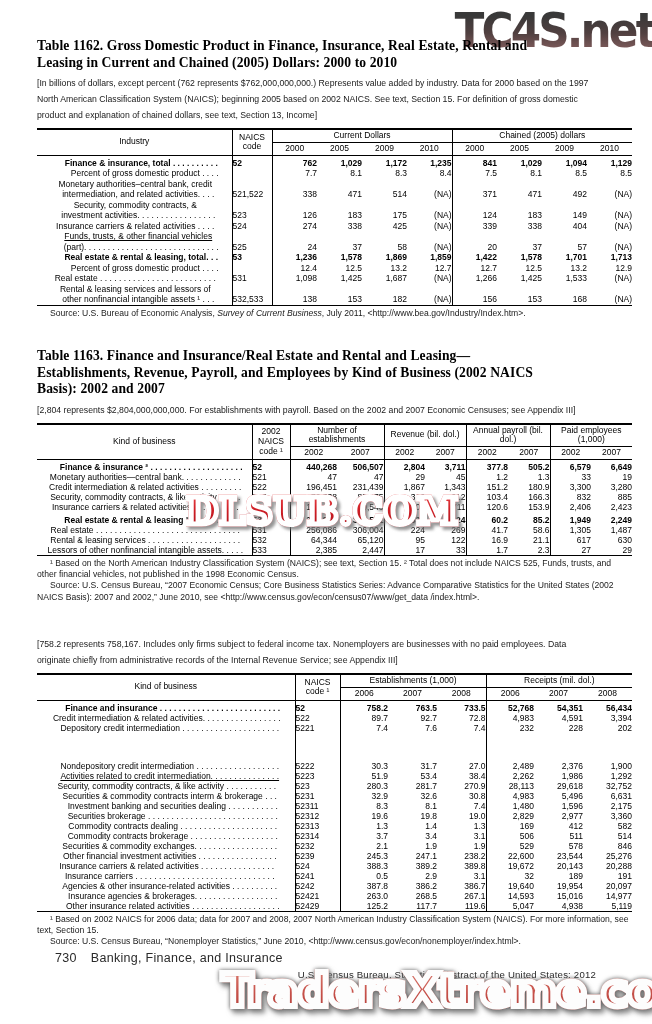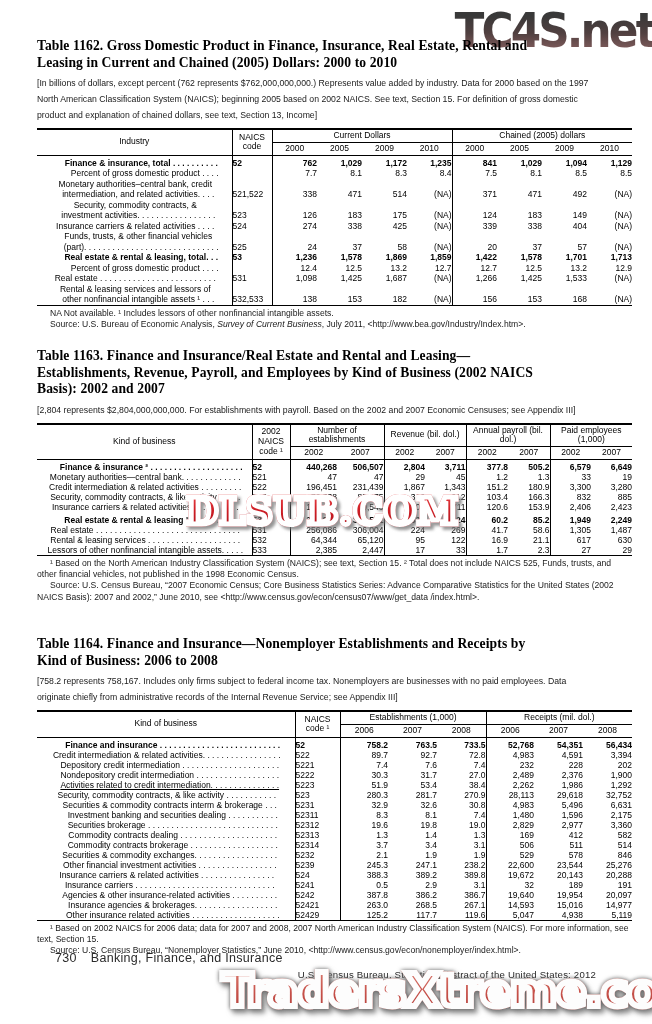--- a/index.html
+++ b/index.html
@@ -202,21 +202,21 @@
               <td class="num">338</td>
               <td class="num">425</td>
               <td class="num">(NA)</td>
               <td class="num sep">339</td>
               <td class="num">338</td>
               <td class="num">404</td>
               <td class="num">(NA)</td>
             </tr>
             <tr>
               <td class="stub">
-                <div class="lbl" style="padding-left: 8px;">Funds, trusts, &amp; other financial vehicles</div>
+                <div class="lbl" style="padding-left: 8px; text-decoration: underline;">Funds, trusts, &amp; other financial vehicles</div>
                 <div class="lbl" style="padding-left: 14px;">(part). . . . . . . . . . . . . . . . . . . . . . . . . . . . .</div>
               </td>
               <td class="sep code">525</td>
               <td class="num sep">24</td>
               <td class="num">37</td>
               <td class="num">58</td>
               <td class="num">(NA)</td>
               <td class="num sep">20</td>
               <td class="num">37</td>
               <td class="num">57</td>
@@ -276,21 +276,20 @@
               <td class="num">(NA)</td>
               <td class="num sep">156</td>
               <td class="num">153</td>
               <td class="num">168</td>
               <td class="num">(NA)</td>
             </tr>
           </tbody>
         </table>
       </div>
     <div class="fns">
-        <div class="fn"><span>NA Not available. ¹ Includes lessors of other nonfinancial intangible assets.</span></div>
         <div class="fn"><span>Source: U.S. Bureau of Economic Analysis, </span><span class="it">Survey of Current Business</span><span>, July 2011, &lt;http://www.bea.gov/Industry/Index.htm&gt;.</span></div>
       </div>
   </section>
 
   <section class="tbl-sec" style="top:348px">
     <h2 class="tbl-title">Table 1163. Finance and Insurance/Real Estate and Rental and Leasing—Establishments, Revenue, Payroll, and Employees by Kind of Business (2002 NAICS Basis): 2002 and 2007</h2>
     <p class="tbl-note">[2,804 represents $2,804,000,000,000. For establishments with payroll. Based on the 2002 and 2007 Economic Censuses; see Appendix III]</p>
     <div class="tbl-host">
         <table class="data" style="--lh: 10px; width: 595px;">
           <colgroup>
@@ -459,21 +458,20 @@
           </tbody>
         </table>
       </div>
     <div class="fns">
         <div class="fn"><span>¹ Based on the North American Industry Classification System (NAICS); see text, Section 15. ² Total does not include NAICS 525, Funds, trusts, and other financial vehicles, not published in the 1998 Economic Census.</span></div>
         <div class="fn"><span>Source: U.S. Census Bureau, “2007 Economic Census; Core Business Statistics Series: Advance Comparative Statistics for the United States (2002 NAICS Basis): 2007 and 2002,” June 2010, see &lt;http://www.census.gov/econ/census07/www/get_data /index.html&gt;.</span></div>
       </div>
   </section>
 
   <section class="tbl-sec" style="top:636px">
-    <h2 class="tbl-title">Table 1164. Finance and Insurance—Nonemployer Establishments and Receipts by Kind of Business: 2006 to 2008</h2>
     <p class="tbl-note">[758.2 represents 758,167. Includes only firms subject to federal income tax. Nonemployers are businesses with no paid employees. Data originate chiefly from administrative records of the Internal Revenue Service; see Appendix III]</p>
     <div class="tbl-host">
         <table class="data" style="--lh: 10px; width: 595px;">
           <colgroup>
             <col style="width: 258px;">
             <col style="width: 45px;">
             <col style="width: 48px;">
             <col style="width: 49px;">
             <col style="width: 49px;">
             <col style="width: 48px;">
@@ -531,21 +529,21 @@
               <td class="sep code">5221</td>
               <td class="num sep">7.4</td>
               <td class="num">7.6</td>
               <td class="num">7.4</td>
               <td class="num sep">232</td>
               <td class="num">228</td>
               <td class="num">202</td>
             </tr>
             <tr>
               <td class="stub">
-                <div class="lbl" style="padding-left: 8px;">Nondepository credit intermediation . . . . . . . . . . . . . . . . . .</div>
+                <div class="lbl" style="padding-left: 8px; margin-top: 28px;">Nondepository credit intermediation . . . . . . . . . . . . . . . . . .</div>
               </td>
               <td class="sep code">5222</td>
               <td class="num sep">30.3</td>
               <td class="num">31.7</td>
               <td class="num">27.0</td>
               <td class="num sep">2,489</td>
               <td class="num">2,376</td>
               <td class="num">1,900</td>
             </tr>
             <tr>

